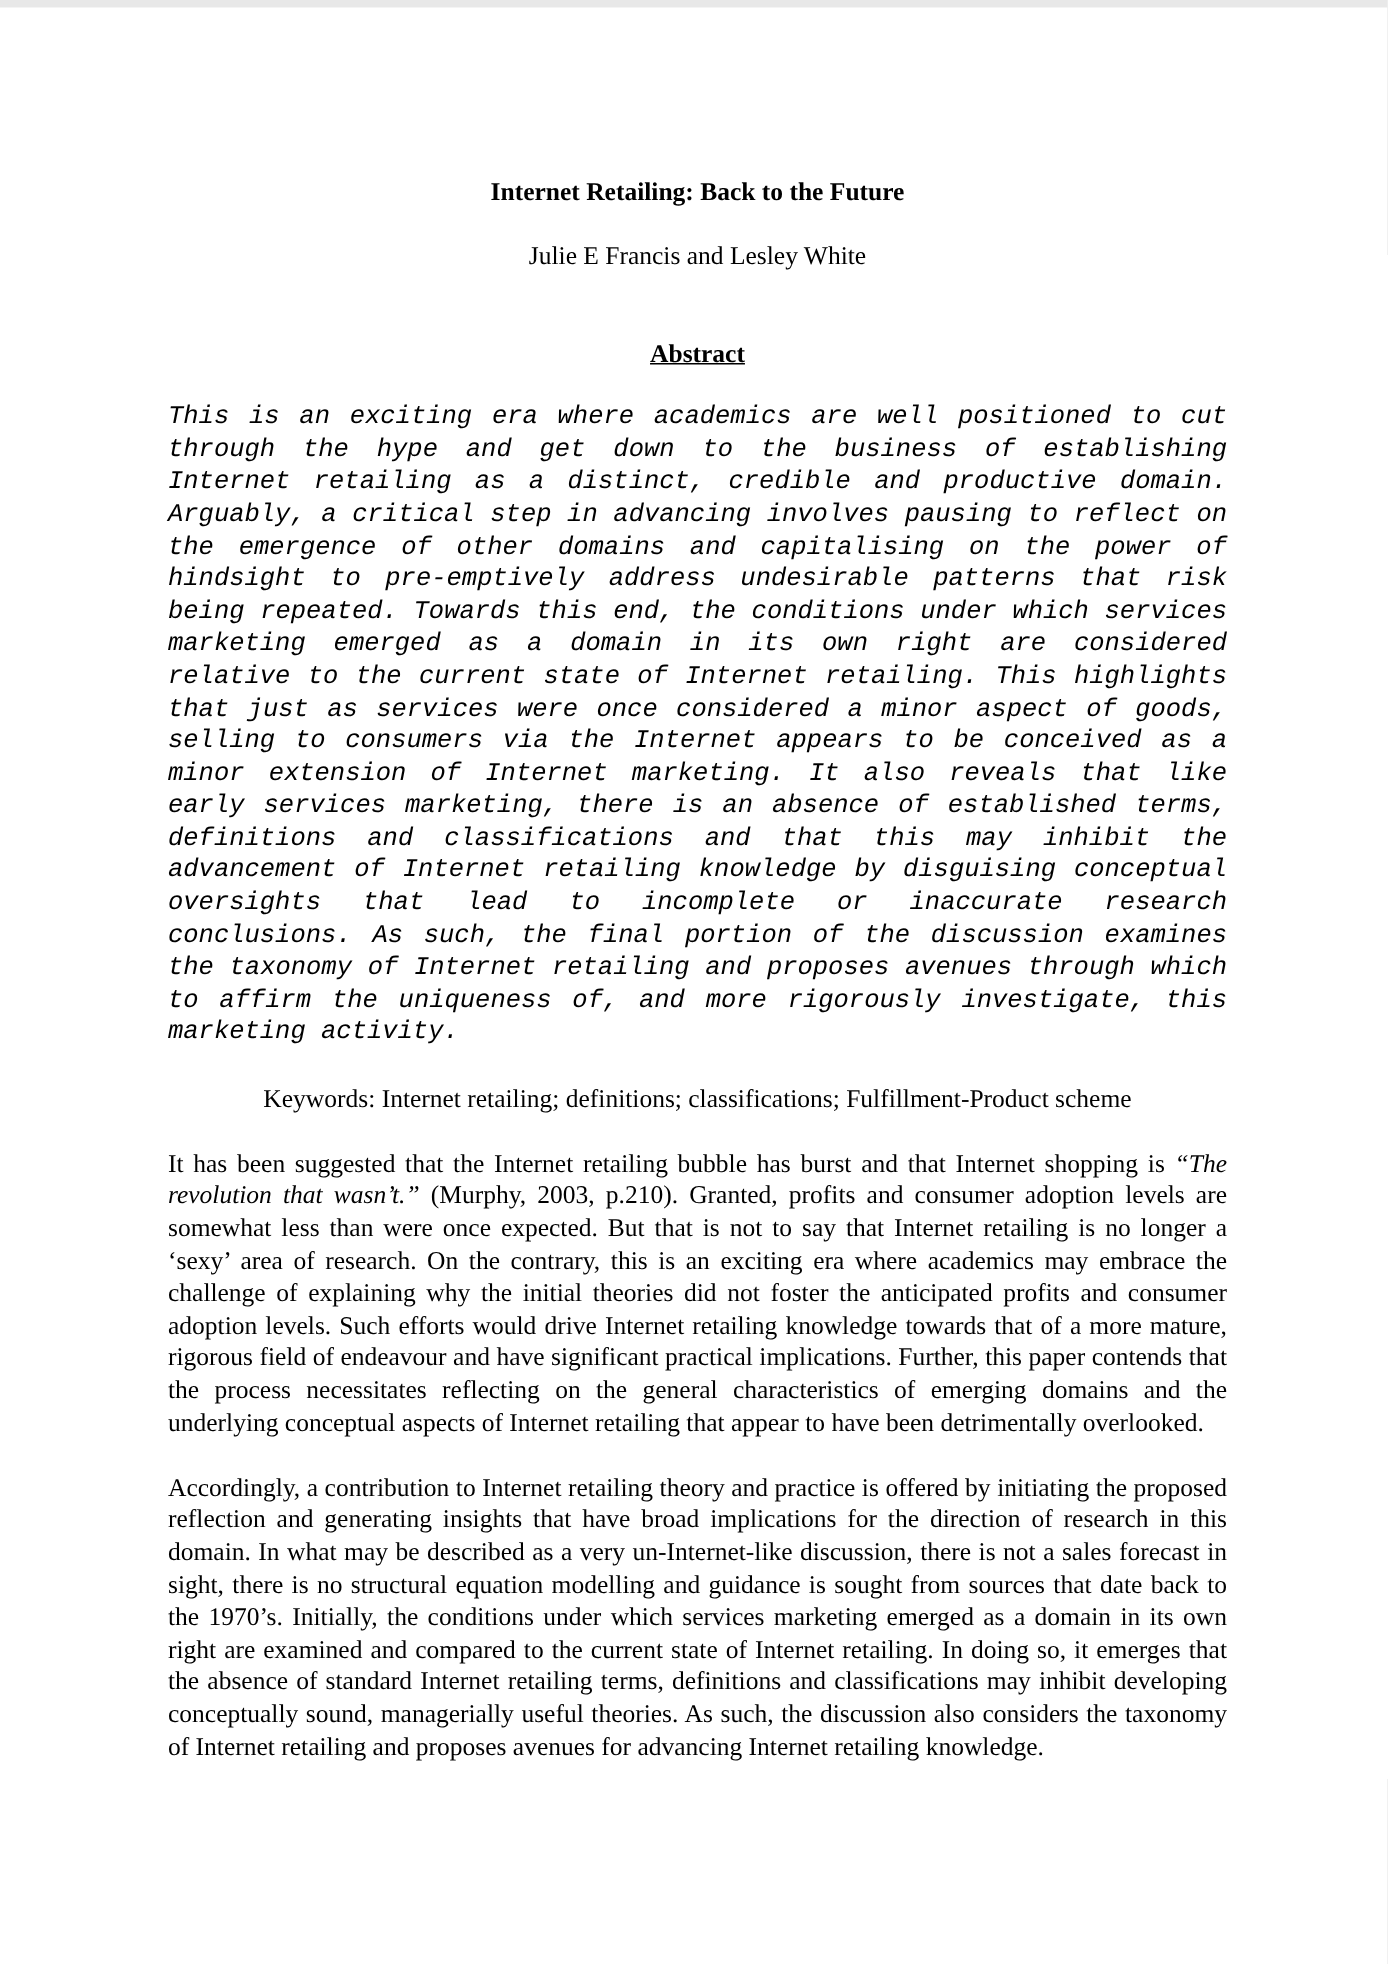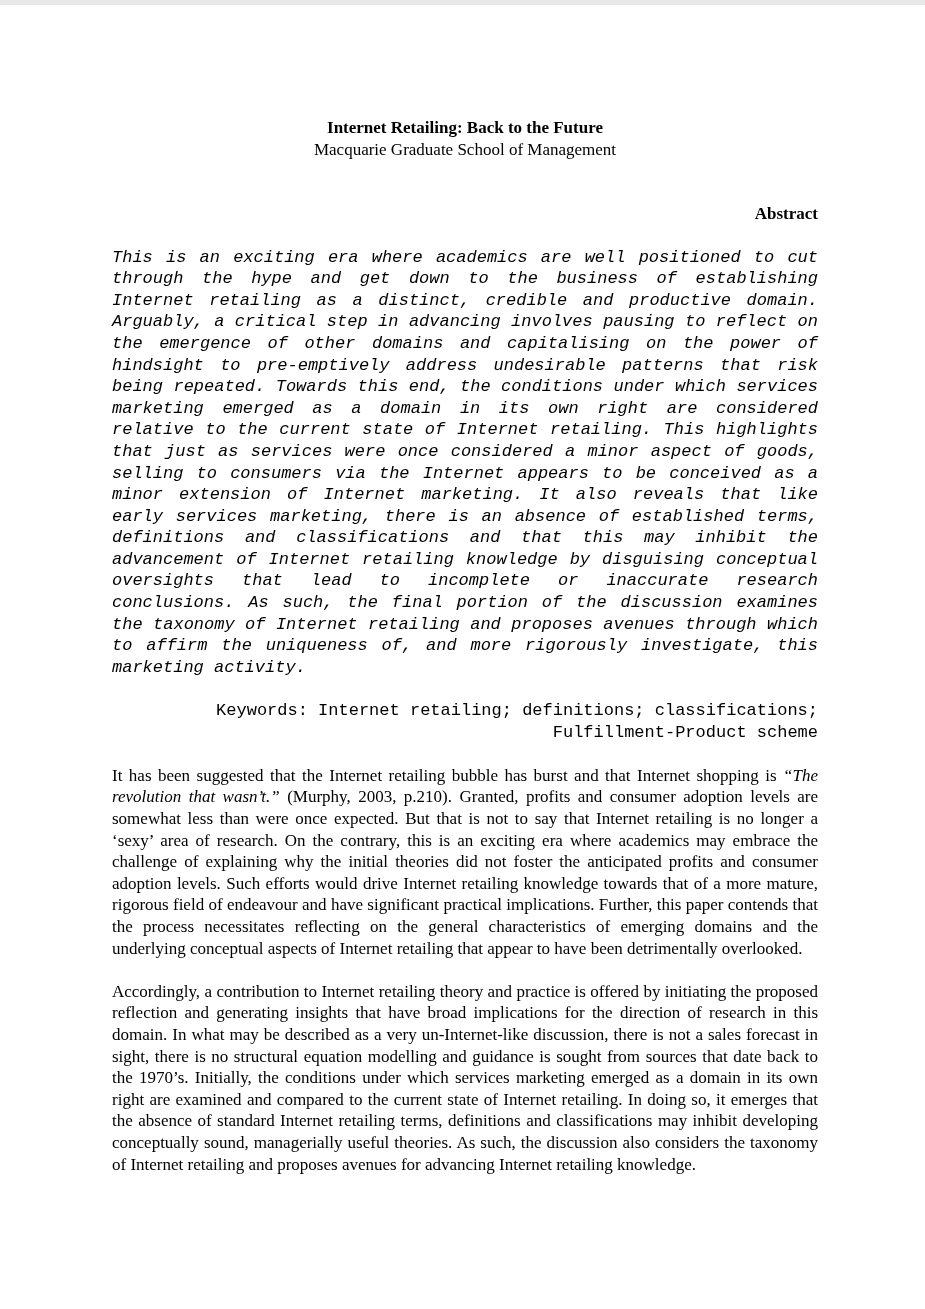--- a/index.html
+++ b/index.html
@@ -24,56 +24,56 @@
   }
   .center-line {
     text-align: center;
   }
   .authors {
     margin-top: 21.6px;
   }
   .heading {
     font-size: 17px;
     font-weight: bold;
-    text-align: right;
+    text-align: center;
+    text-decoration: underline;
   }
   .abstract-heading {
     margin-top: 43.2px;
   }
   .intro-heading {
     margin-top: 43.2px;
   }
   .para {
     margin-top: 21.6px;
   }
   .abstract-text {
     font-style: italic;
     text-align: justify;
     font-family: Liberation Mono, monospace;
   }
   .body-para {
     text-align: justify;
   }
   .keywords {
-    text-align: right;
-    font-family: Liberation Mono, monospace;
+    text-align: center;
   }
   .italic {
     font-style: italic;
   }
 </style>
 </head>
 <body>
 
 <div class="page">
 
   <h1 class="title">Internet Retailing: Back to the Future</h1>
 
+  <p class="center-line authors">Julie E Francis and Lesley White</p>
 
-  <p class="center-line">Macquarie Graduate School of Management</p>
 
   <h2 class="heading abstract-heading">Abstract</h2>
 
   <p class="para abstract-text">This is an exciting era where academics are well positioned to cut through the hype and get down to the business of establishing Internet retailing as a distinct, credible and productive domain. Arguably, a critical step in advancing involves pausing to reflect on the emergence of other domains and capitalising on the power of hindsight to pre-emptively address undesirable patterns that risk being repeated. Towards this end, the conditions under which services marketing emerged as a domain in its own right are considered relative to the current state of Internet retailing. This highlights that just as services were once considered a minor aspect of goods, selling to consumers via the Internet appears to be conceived as a minor extension of Internet marketing. It also reveals that like early services marketing, there is an absence of established terms, definitions and classifications and that this may inhibit the advancement of Internet retailing knowledge by disguising conceptual oversights that lead to incomplete or inaccurate research conclusions. As such, the final portion of the discussion examines the taxonomy of Internet retailing and proposes avenues through which to affirm the uniqueness of, and more rigorously investigate, this marketing activity.</p>
 
   <p class="para keywords">Keywords: Internet retailing; definitions; classifications; Fulfillment-Product scheme</p>
 
 
   <p class="para body-para"><span>It has been suggested that the Internet retailing bubble has burst and that Internet shopping is </span><span class="italic">“The revolution that wasn’t.”</span><span> (Murphy, 2003, p.210). Granted, profits and consumer adoption levels are somewhat less than were once expected. But that is not to say that Internet retailing is no longer a ‘sexy’ area of research. On the contrary, this is an exciting era where academics may embrace the challenge of explaining why the initial theories did not foster the anticipated profits and consumer adoption levels. Such efforts would drive Internet retailing knowledge towards that of a more mature, rigorous field of endeavour and have significant practical implications. Further, this paper contends that the process necessitates reflecting on the general characteristics of emerging domains and the underlying conceptual aspects of Internet retailing that appear to have been detrimentally overlooked.</span></p>
 

